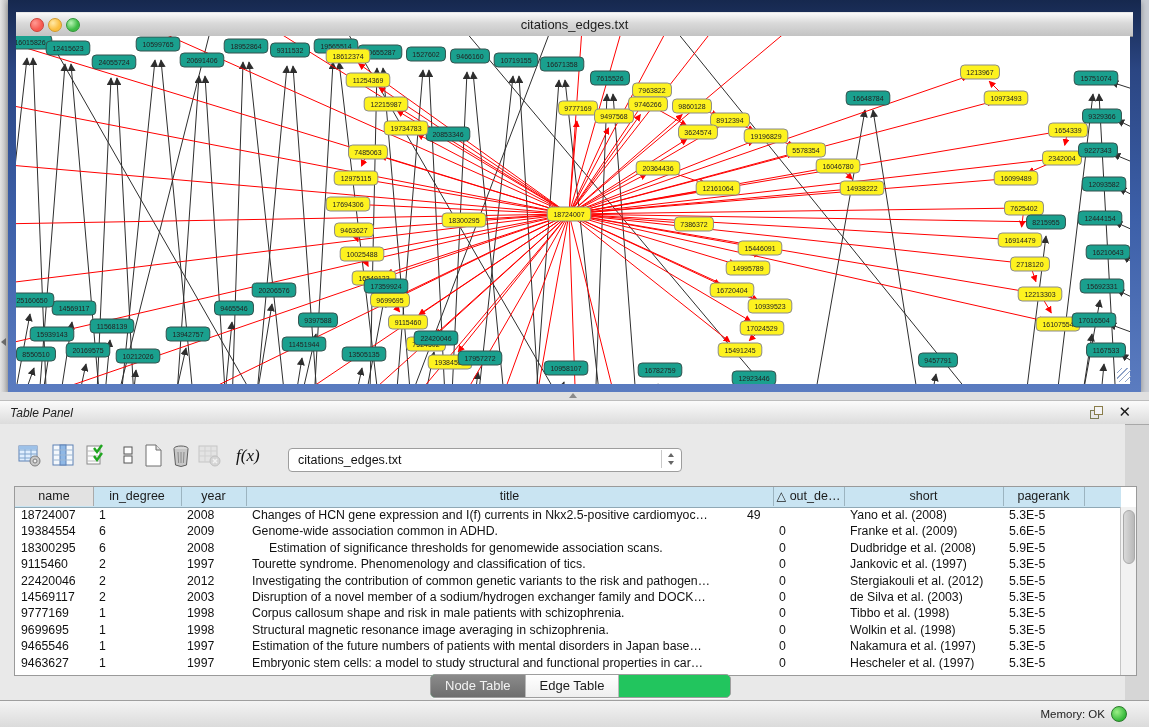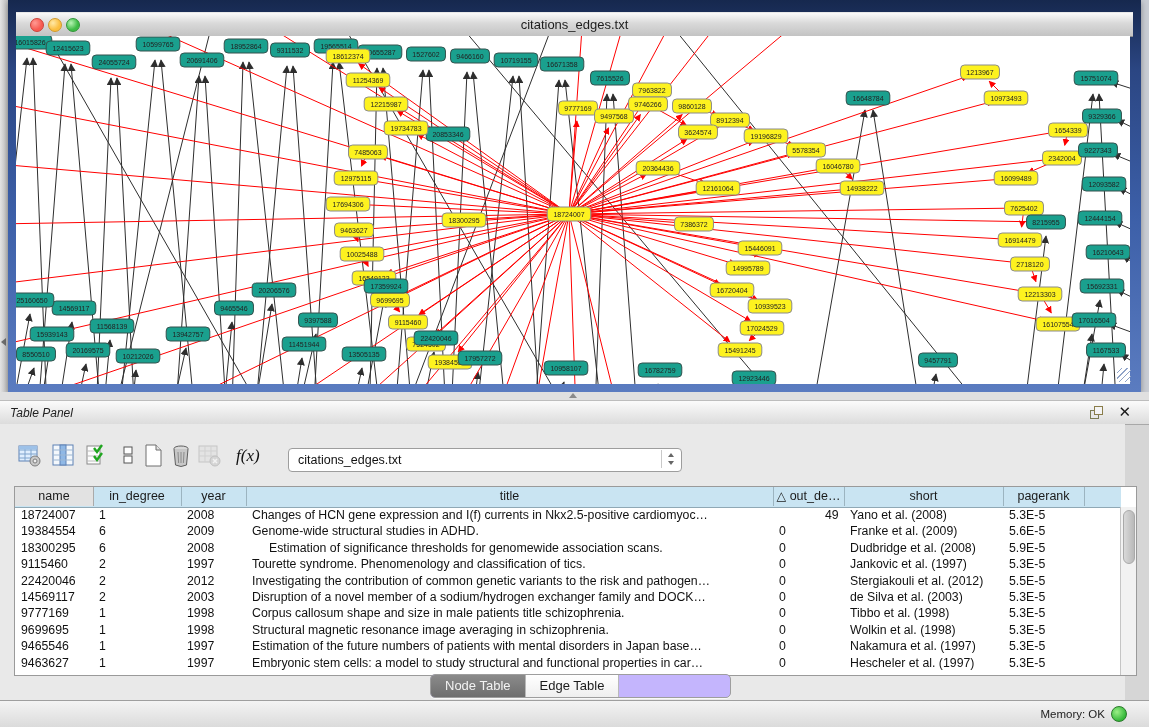--- a/index.html
+++ b/index.html
@@ -54,21 +54,21 @@
   #thead{position:absolute;left:0;top:0;right:15px;height:20px;background:#c9e4f2;border-bottom:1px solid #8fa8b5;}
   .th{position:absolute;top:0;height:19px;border-right:1px solid #9cb4c0;font-size:12.5px;color:#1a1a1a;text-align:center;line-height:19px;overflow:hidden;white-space:nowrap;}
   .th.gray{background:#e2e2e2;border-right:1px solid #aaa;}
   #tbody{position:absolute;left:0;top:20px;right:15px;bottom:0;overflow:hidden;}
   .tr{position:absolute;left:0;right:0;height:16px;}
   .td{position:absolute;top:0;height:16px;font-size:12.3px;color:#111;line-height:16px;white-space:nowrap;overflow:hidden;padding-left:6px;box-sizing:border-box;}
   #vscroll{position:absolute;right:0;top:20px;width:15px;bottom:0;background:#f2f2f2;border-left:1px solid #c5c5c5;}
   #vthumb{position:absolute;left:2px;top:3px;width:10px;height:52px;background:linear-gradient(90deg,#d9d9d9,#b9b9b9);border:1px solid #a9a9a9;border-radius:6px;}
 
   
-  #tabs{position:absolute;left:430px;top:250px;height:22px;display:flex;border:1px solid #9e9e9e;border-radius:5px;overflow:hidden;background:#c4b5fd;box-shadow:0 1px 0 rgba(255,255,255,.7);}
+  #tabs{position:absolute;left:430px;top:250px;height:22px;display:flex;border:1px solid #9e9e9e;border-radius:5px;overflow:hidden;background:#22c55e;box-shadow:0 1px 0 rgba(255,255,255,.7);}
   .tab{padding:0 14px;font-size:13px;line-height:22px;color:#1c1c1c;border-right:1px solid #b9b9b9;background:linear-gradient(180deg,#ffffff,#efefef);}
   .tab:last-child{border-right:none;margin-top:30px;}
   .tab.selected{background:linear-gradient(180deg,#8b8b8b,#6e6e6e);color:#f3f3f3;}
 
   
   #status-bar{position:absolute;left:0;top:700px;width:1149px;height:27px;background:linear-gradient(180deg,#f4f4f4,#dadada);border-top:1px solid #9f9f9f;}
   #memory-label{position:absolute;right:44px;top:7px;font-size:11.5px;color:#222;}
   #memory-dot{position:absolute;right:22px;top:5px;width:14px;height:14px;border-radius:50%;
     background:radial-gradient(circle at 5px 5px,#9bef87,#35b83a 70%);border:1px solid #2a7a2a;}
 </style>
@@ -722,29 +722,29 @@
           <div class="th" style="left: 758px; width: 71px;">△ out_de…</div>
           <div class="th" style="left: 829px; width: 159px;">short</div>
           <div class="th" style="left: 988px; width: 81px;">pagerank</div>
         </div>
       <div id="tbody">
           <div class="tr" style="top: 0px;">
             <div class="td" style="left: 0px; width: 78px;">18724007</div>
             <div class="td" style="left: 78px; width: 88px;">1</div>
             <div class="td" style="left: 166px; width: 65px;">2008</div>
             <div class="td" style="left: 231px; width: 527px;">Changes of HCN gene expression and I(f) currents in Nkx2.5-positive cardiomyoc…</div>
-            <div class="td" style="left: 804px; width: 71px;">49</div>
+            <div class="td" style="left: 726px; width: 71px;">49</div>
             <div class="td" style="left: 829px; width: 159px;">Yano et al. (2008)</div>
             <div class="td" style="left: 988px; width: 81px;">5.3E-5</div>
           </div>
           <div class="tr" style="top: 16.4px;">
             <div class="td" style="left: 0px; width: 78px;">19384554</div>
             <div class="td" style="left: 78px; width: 88px;">6</div>
             <div class="td" style="left: 166px; width: 65px;">2009</div>
-            <div class="td" style="left: 231px; width: 527px;">Genome-wide structural studies in ADHD.</div>
+            <div class="td" style="left: 231px; width: 527px;">Genome-wide association common in ADHD.</div>
             <div class="td" style="left: 758px; width: 71px;">0</div>
             <div class="td" style="left: 829px; width: 159px;">Franke et al. (2009)</div>
             <div class="td" style="left: 988px; width: 81px;">5.6E-5</div>
           </div>
           <div class="tr" style="top: 32.8px;">
             <div class="td" style="left: 0px; width: 78px;">18300295</div>
             <div class="td" style="left: 78px; width: 88px;">6</div>
             <div class="td" style="left: 166px; width: 65px;">2008</div>
             <div class="td" style="left: 248px; width: 527px;">Estimation of significance thresholds for genomewide association scans.</div>
             <div class="td" style="left: 758px; width: 71px;">0</div>
@@ -775,21 +775,21 @@
             <div class="td" style="left: 166px; width: 65px;">2003</div>
             <div class="td" style="left: 231px; width: 527px;">Disruption of a novel member of a sodium/hydrogen exchanger family and DOCK…</div>
             <div class="td" style="left: 758px; width: 71px;">0</div>
             <div class="td" style="left: 829px; width: 159px;">de Silva et al. (2003)</div>
             <div class="td" style="left: 988px; width: 81px;">5.3E-5</div>
           </div>
           <div class="tr" style="top: 98.4px;">
             <div class="td" style="left: 0px; width: 78px;">9777169</div>
             <div class="td" style="left: 78px; width: 88px;">1</div>
             <div class="td" style="left: 166px; width: 65px;">1998</div>
-            <div class="td" style="left: 231px; width: 527px;">Corpus callosum shape and size in male patients title schizophrenia.</div>
+            <div class="td" style="left: 231px; width: 527px;">Corpus callosum shape and risk in male patients with schizophrenia.</div>
             <div class="td" style="left: 758px; width: 71px;">0</div>
             <div class="td" style="left: 829px; width: 159px;">Tibbo et al. (1998)</div>
             <div class="td" style="left: 988px; width: 81px;">5.3E-5</div>
           </div>
           <div class="tr" style="top: 114.8px;">
             <div class="td" style="left: 0px; width: 78px;">9699695</div>
             <div class="td" style="left: 78px; width: 88px;">1</div>
             <div class="td" style="left: 166px; width: 65px;">1998</div>
             <div class="td" style="left: 231px; width: 527px;">Structural magnetic resonance image averaging in schizophrenia.</div>
             <div class="td" style="left: 758px; width: 71px;">0</div>

